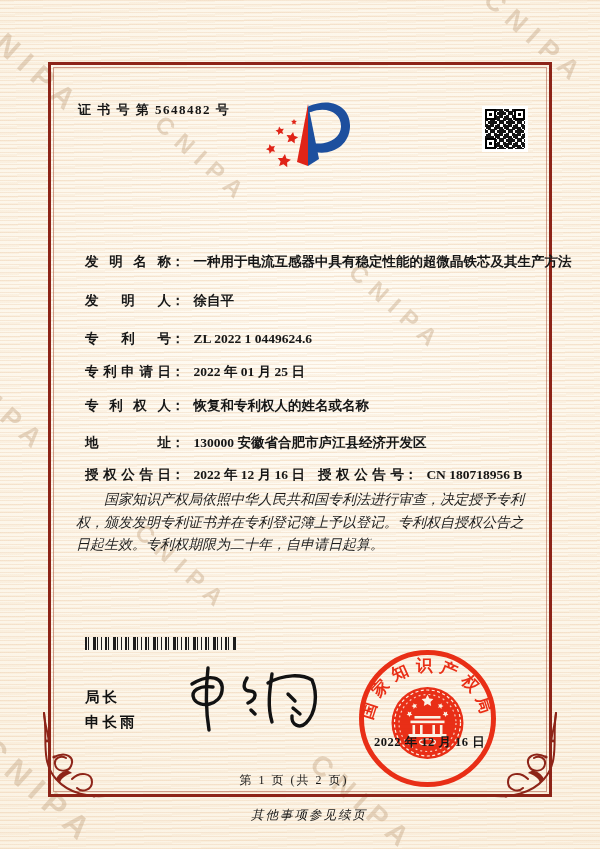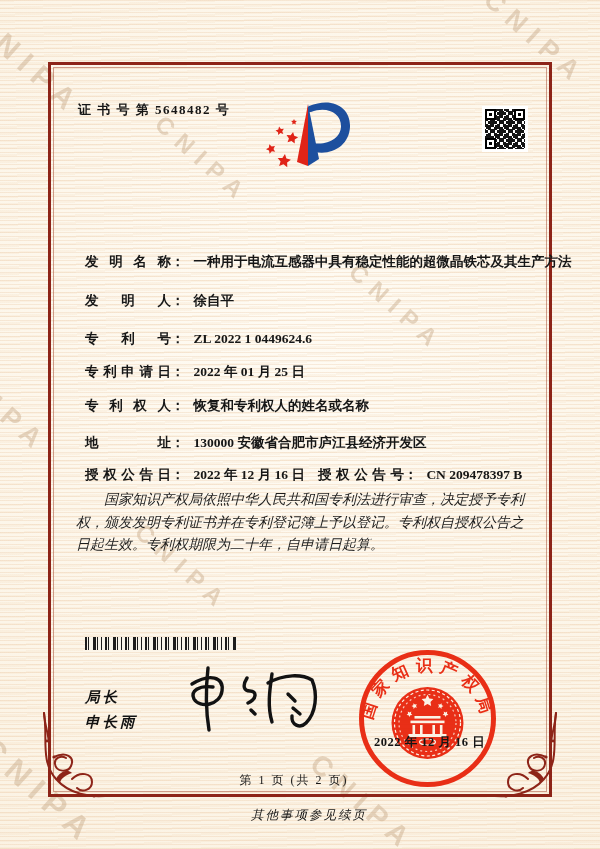--- a/index.html
+++ b/index.html
@@ -40,21 +40,21 @@
   .fcolon{display:inline-block;margin-right:9px;}
   .gap{display:inline-block;width:13px;}
   .legal{position:absolute;left:76px;top:489px;width:452px;font-size:14px;line-height:22.6px;
       font-style:italic;color:#1d1d1d;}
   .legal p{text-indent:2em;}
   .barcode{position:absolute;left:85px;top:637px;width:152px;height:13px;
       background:repeating-linear-gradient(90deg,#1c1c1c 0 2px,#f8f4ea 2px 3px,#1c1c1c 3px 4px,
         #f8f4ea 4px 8px,#1c1c1c 8px 11px,#f8f4ea 11px 12px,#1c1c1c 12px 13px,#f8f4ea 13px 16px,
         #1c1c1c 16px 17px,#f8f4ea 17px 20px);}
   .director{position:absolute;left:85px;font-family:"Liberation Sans",sans-serif;
-      font-weight:700;font-size:14.5px;letter-spacing:3px;color:#111;font-style:italic;}
+      font-weight:700;font-size:14.5px;letter-spacing:3px;color:#111;}
   .sig{position:absolute;left:172px;top:660px;}
   .sig path{stroke:#121212;stroke-width:3.4;fill:none;stroke-linecap:round;stroke-linejoin:round;}
   .seal{position:absolute;left:356px;top:647px;opacity:.95;}
   .seal .red{fill:var(--seal_red);}
   .seal .ring{fill:none;stroke:var(--seal_red);stroke-width:5;}
   .seal .wh{fill:#fcf3e6;}
   .seal .whl{fill:none;stroke:#fcf3e6;stroke-width:1.2;}
   .seal-text{font-size:16.5px;font-weight:700;letter-spacing:6.5px;fill:var(--seal_red);
       font-family:"Liberation Serif",serif;}
   .seal-date{position:absolute;left:374px;top:734px;font-size:12.5px;font-weight:700;
@@ -180,21 +180,21 @@
         <span>权</span>
         <span>公</span>
         <span>告</span>
         <span>日</span>
       </span><span class="fcolon">：</span><span class="fvalue">2022 年 12 月 16 日</span><span class="gap"></span><span class="flabel spread">
         <span>授</span>
         <span>权</span>
         <span>公</span>
         <span>告</span>
         <span>号</span>
-      </span><span class="fcolon">：</span><span class="fvalue">CN 209478397 B</span>
+      </span><span class="fcolon">：</span><span class="fvalue">CN 180718956 B</span>
   </div>
 
   <div class="legal">
     <p>国家知识产权局依照中华人民共和国专利法进行审查，决定授予专利权，颁发发明专利证书并在专利登记簿上予以登记。专利权自授权公告之日起生效。专利权期限为二十年，自申请日起算。</p>
   </div>
 
   <div class="barcode"></div>
 
   <div class="director" style="top:688px">局长</div>
   <div class="director" style="top:713px">申长雨</div>

